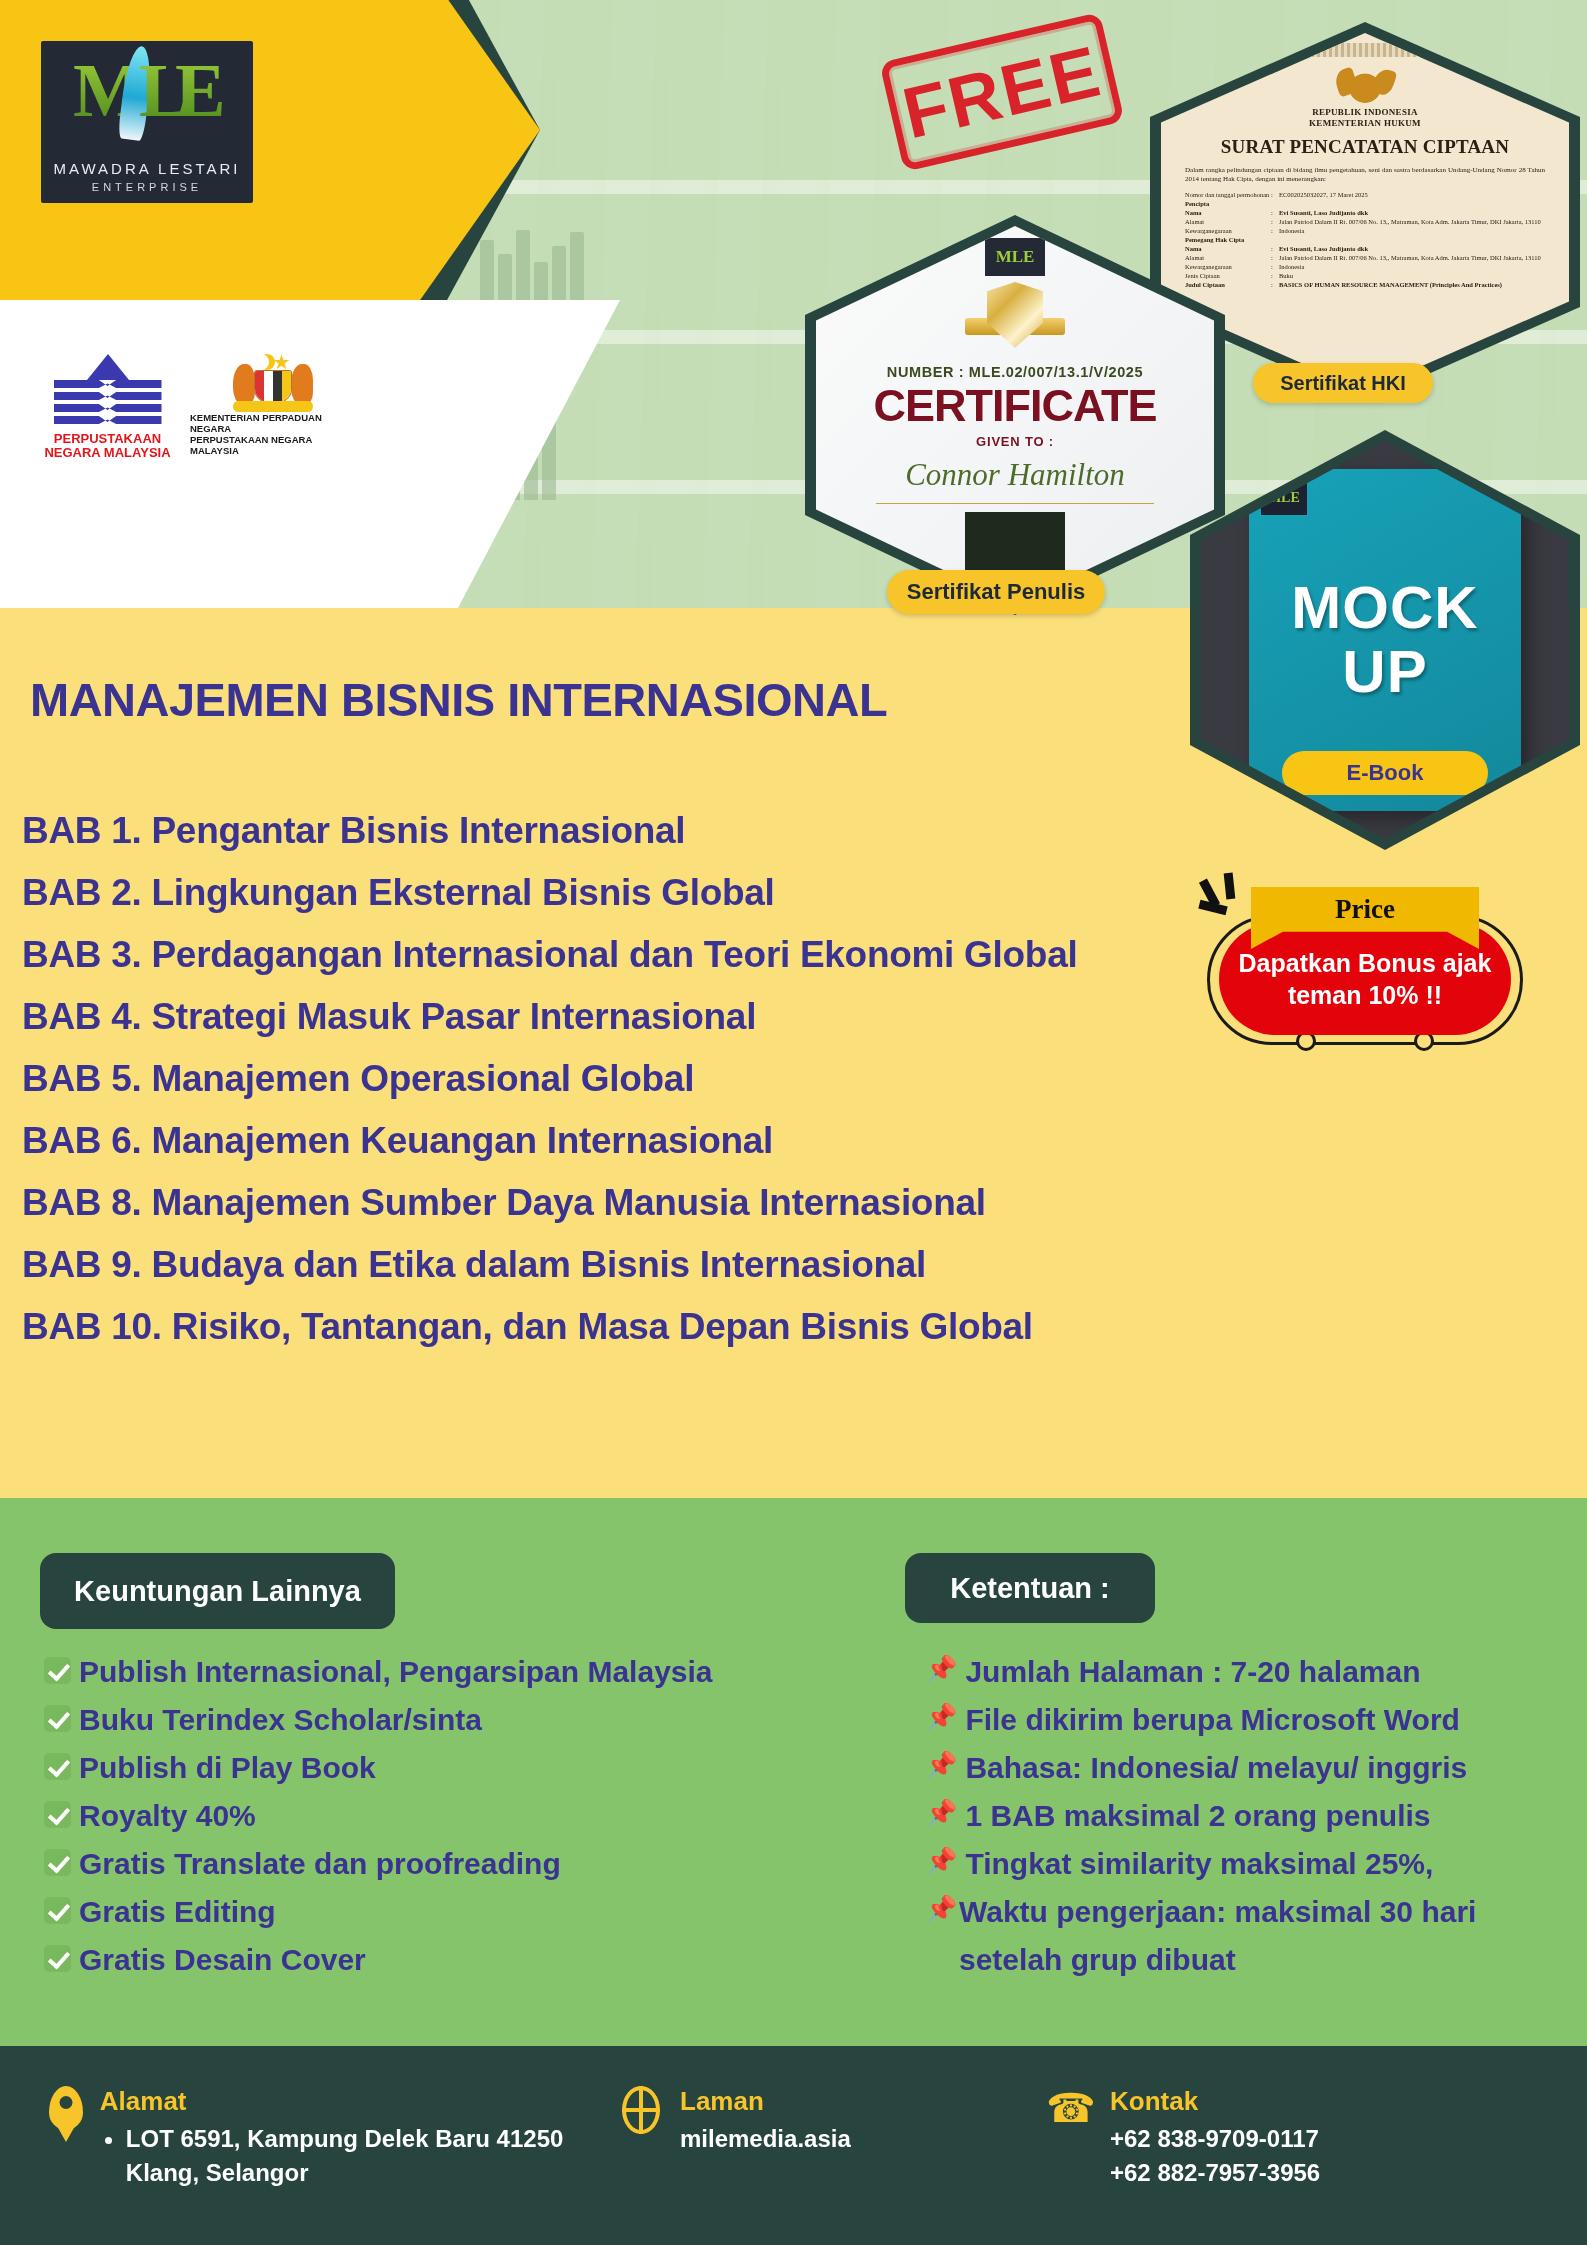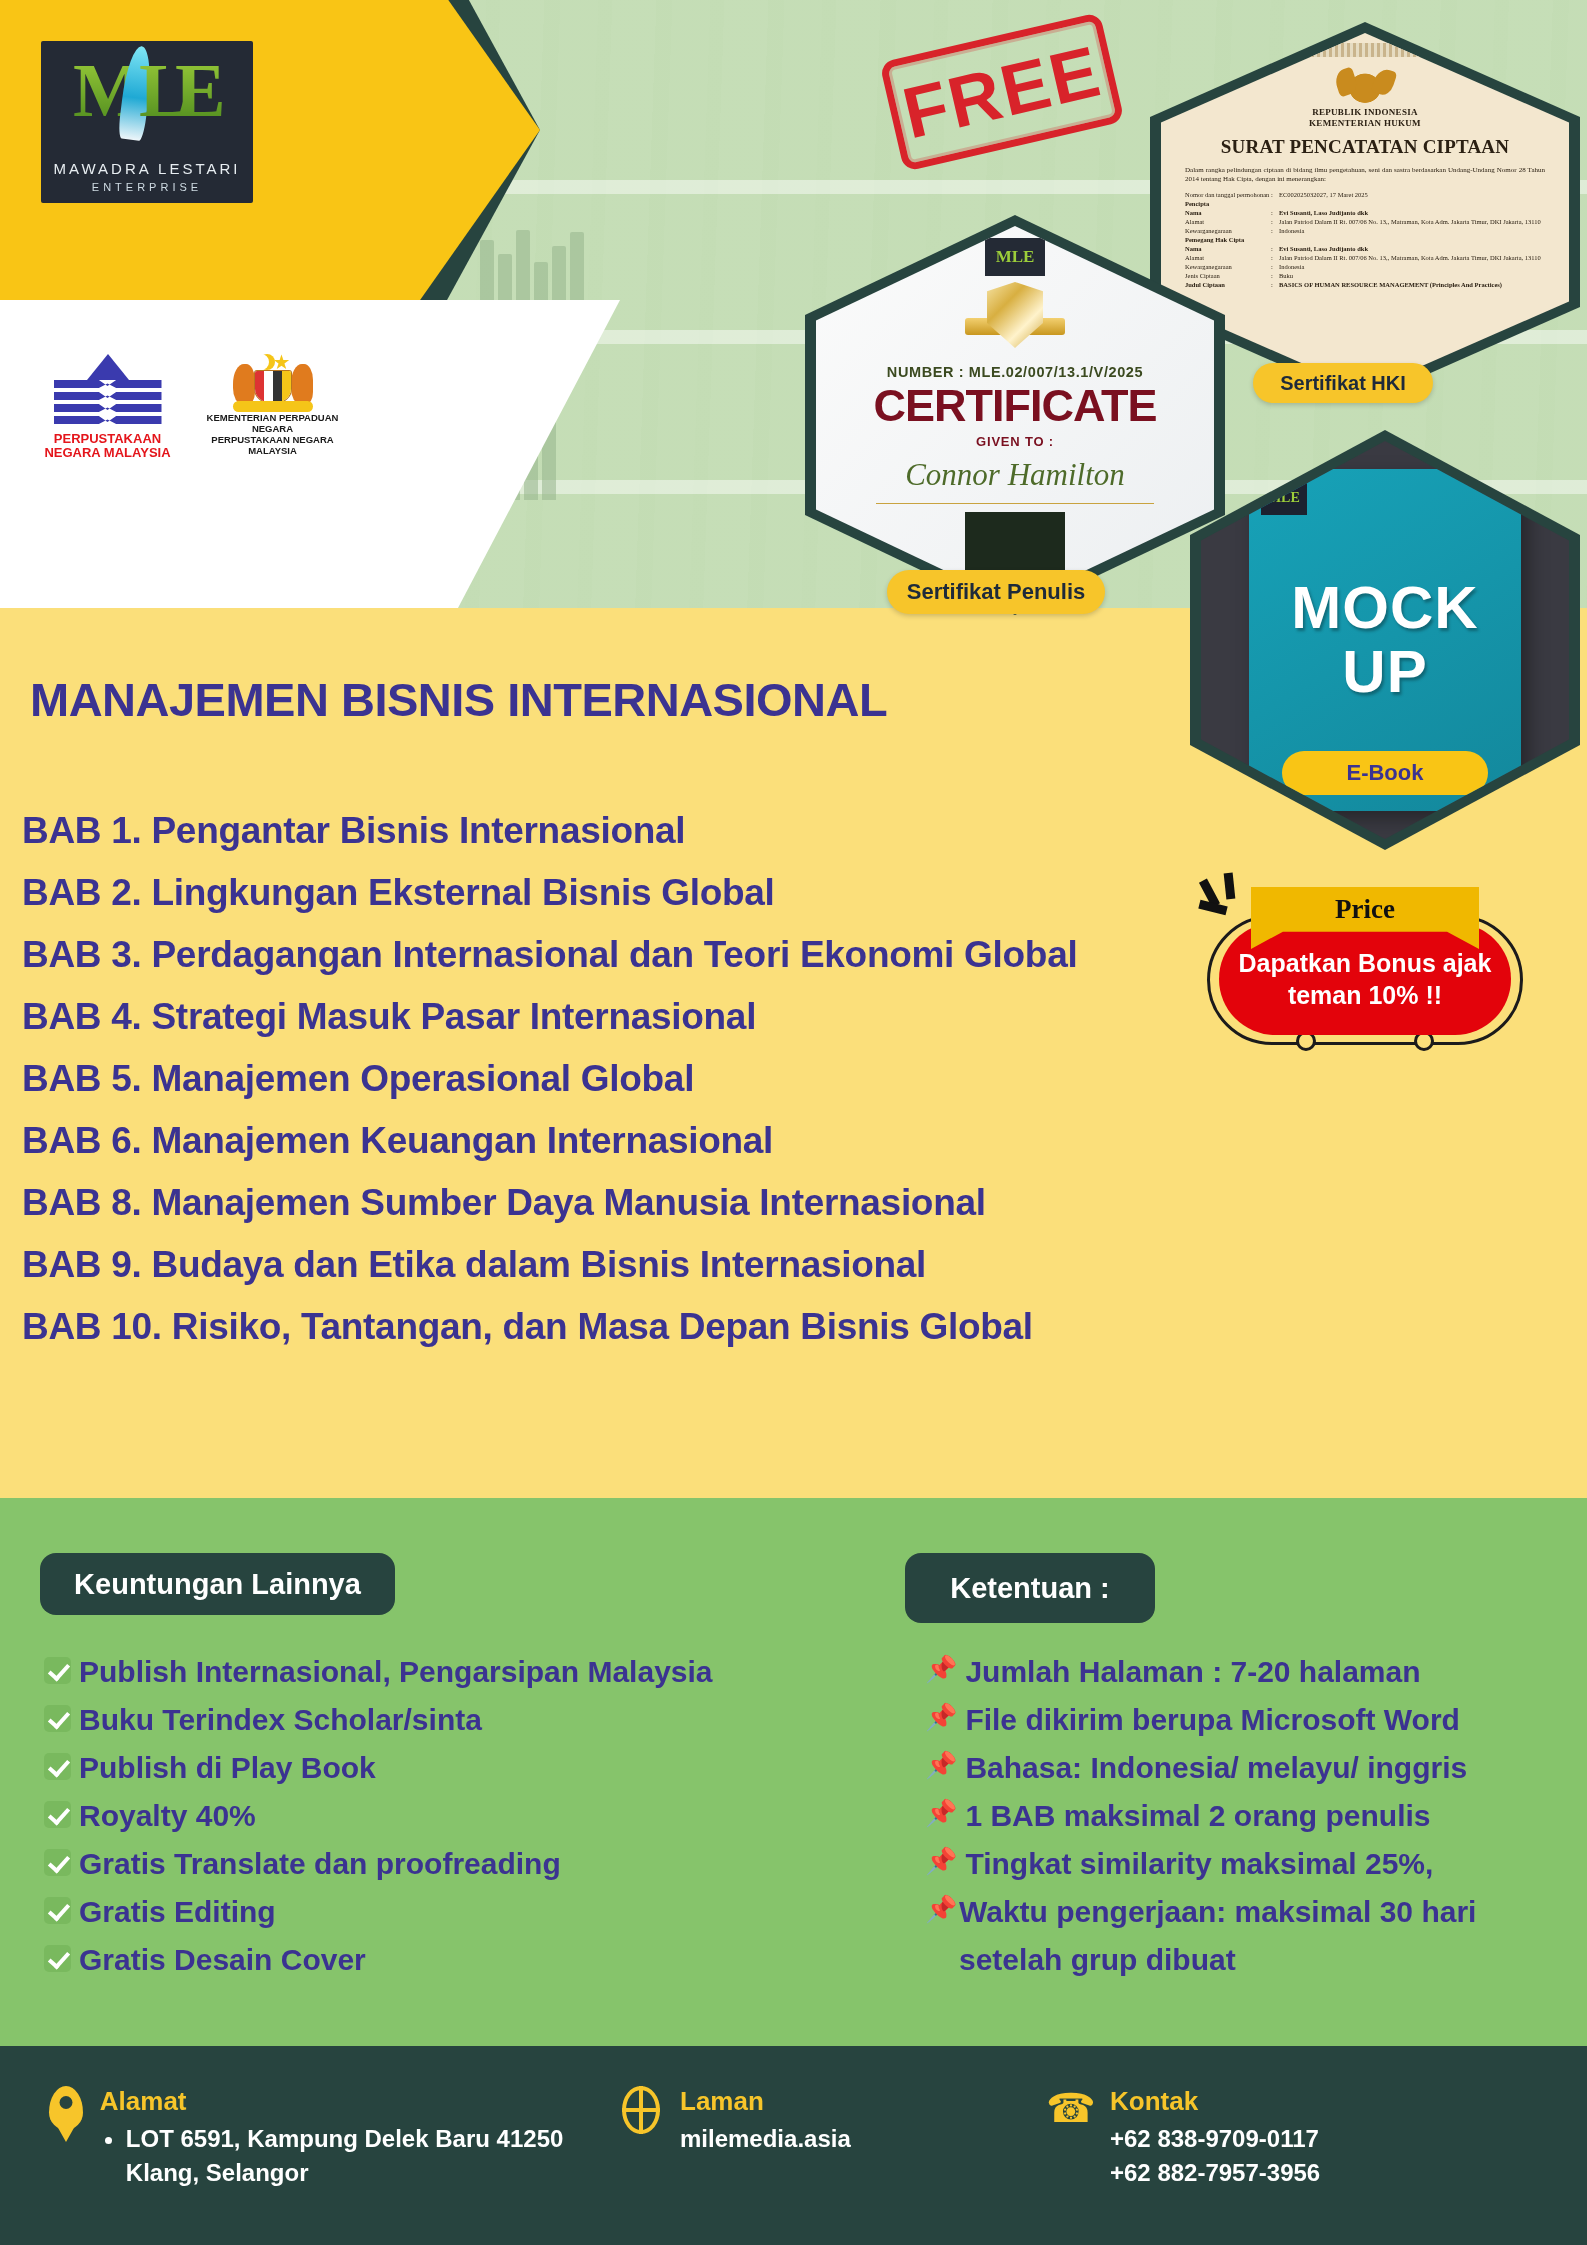--- a/index.html
+++ b/index.html
@@ -110,21 +110,21 @@
   .jata .star { position:absolute;left:46px;top:2px;color:#F5C518;font-size:20px;line-height:20px;}
   .jata .shield{position:absolute;left:50%;top:20px;transform:translateX(-50%);
     width:38px;height:34px;background:#fff;border:1.5px solid #b9761f;
     border-radius:3px 3px 45% 45%;overflow:hidden;display:flex;}
   .jata .shield span{flex:1;}
   .jata .tiger{position:absolute;top:14px;width:22px;height:40px;background:#E07B1E;
     border-radius:50% 40% 30% 40%;}
   .jata .tiger.l{left:6px;} .jata .tiger.r{right:6px;}
   .jata .ribbon{position:absolute;left:6px;bottom:0;width:80px;height:11px;background:#F5C518;
     border-radius:6px;}
-  .kpn-cap { font-size:9.5px; font-weight:bold; text-align:center; color:#1a1a1a; line-height:11px;}
+  .kpn-cap { font-size:9.5px; font-weight:bold; text-align:left; color:#1a1a1a; line-height:11px;}
 
   
   .free-stamp {
     position:absolute; left:889px; top:36px; width:226px; height:112px; z-index:8;
     transform:rotate(-13deg);
     border:7px solid #D8232A; border-radius:14px;
     display:flex; align-items:center; justify-content:center;
     color:#D8232A; font-weight:bold; font-size:72px; letter-spacing:2px;
     font-family:"Liberation Sans", sans-serif;
     box-shadow:inset 0 0 0 3px rgba(216,35,42,.25);
@@ -255,21 +255,21 @@
 
   
   .green-sec {
     position:absolute; left:0; top:1498px; width:1587px; height:548px;
     background:#86C46B; z-index:6;
   }
   .sec-chip {
     position:absolute; background:#27443F; color:#fff; border-radius:16px;
     font-weight:bold; display:flex; align-items:center; justify-content:center;
   }
-  #chip-benefit { left:40px; top:1553px; width:355px; height:62px; font-size:29px; z-index:8; }
+  #chip-benefit { left:40px; top:1553px; width:355px; height:76px; font-size:29px; z-index:8; }
   #chip-terms  { left:905px; top:1553px; width:250px; height:70px; font-size:29px; z-index:8; }
 
   .bullets { position:absolute; z-index:8; }
   #benefit-list { left:44px; top:1648px; width:830px; }
   #terms-list   { left:925px; top:1648px; width:640px; }
   .bullets li {
     list-style:none; color:#3B3391; font-weight:bold; font-size:30px;
     line-height:48px; display:flex; align-items:flex-start; gap:8px;
   }
   .chk {

